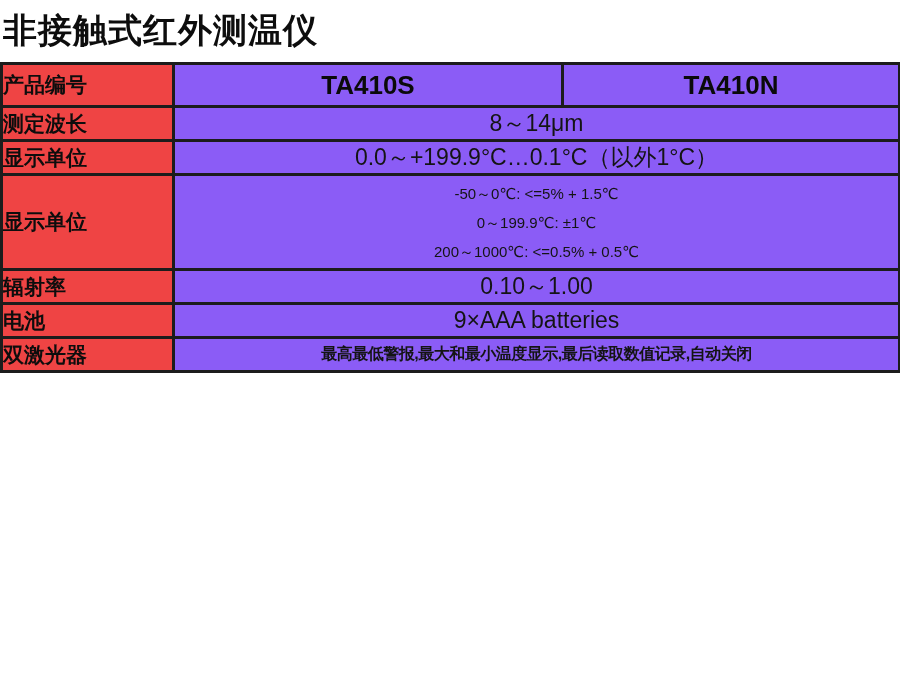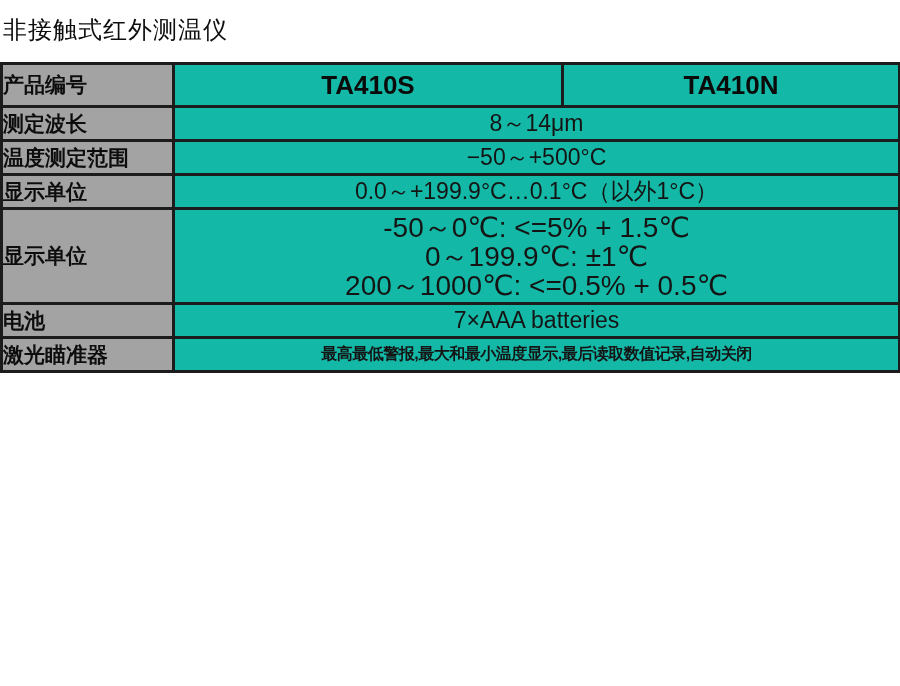--- a/index.html
+++ b/index.html
@@ -11,22 +11,22 @@
     overflow: hidden;
     font-family: "Liberation Sans", "DejaVu Sans", sans-serif;
     color: #111111;
   }
   .page { width: 900px; }
 
   .page-title {
     margin: 4px 16px 0 3px;
     height: 58px;
     line-height: 52px;
-    font-size: 24px;
-    font-weight: normal;
+    font-size: 34px;
+    font-weight: bold;
     letter-spacing: 1px;
     color: #0d0d0d;
     box-sizing: border-box;
   }
 
   table.spec {
     border-collapse: collapse;
     table-layout: fixed;
     width: 898px;
     margin-left: 0;
@@ -39,45 +39,45 @@
   }
 
   
   tr.r-head { height: 43px; }
   tr.r-std  { height: 34px; }
   tr.r-acc  { height: 95px; }
   tr.r-op   { height: 66px; }
 
   
   td.lbl {
-    background: #a3a3a3;
+    background: #ef4444;
     font-weight: bold;
     font-size: 21px;
     padding-left: 6px;
     text-align: left;
     vertical-align: middle;
     color: #0d0d0d;
   }
 
   
   td.val {
-    background: #14b8a6;
+    background: #8b5cf6;
     font-size: 23px;
     text-align: center;
     vertical-align: middle;
     color: #141414;
   }
   td.model {
     font-weight: bold;
     font-size: 26px;
     letter-spacing: 0;
     color: #0a0a0a;
   }
   td.val .acc-line {
-    font-size: 28px;
+    font-size: 15px;
     line-height: 29px;
     text-align: center;
   }
   td.feat {
     font-weight: bold;
     font-size: 16px;
     letter-spacing: -0.5px;
     padding: 0 1px;
   }
 </style>
@@ -99,50 +99,50 @@
         <td class="lbl">产品编号</td>
         <td class="val model">TA410S</td>
         <td class="val model">TA410N</td>
       </tr>
 
       <tr class="r-std">
         <td class="lbl">测定波长</td>
         <td class="val" colspan="2">8～14μm</td>
       </tr>
 
-      <tr class="r-std">
-        <td class="lbl">温度测定范围</td>
-        <td class="val" colspan="2">−50～+500°C</td>
-      </tr>
 
       <tr class="r-std">
         <td class="lbl">显示单位</td>
         <td class="val" colspan="2">0.0～+199.9°C…0.1°C（以外1°C）</td>
       </tr>
 
       <tr class="r-acc">
         <td class="lbl">显示单位</td>
         <td class="val" colspan="2">
           <div class="acc-line">-50～0℃: &lt;=5% +  1.5℃</div>
           <div class="acc-line">0～199.9℃: ±1℃</div>
           <div class="acc-line">200～1000℃: &lt;=0.5% +  0.5℃</div>
         </td>
       </tr>
 
 
+      <tr class="r-std">
+        <td class="lbl">辐射率</td>
+        <td class="val" colspan="2">0.10～1.00</td>
+      </tr>
 
 
 
       <tr class="r-std">
         <td class="lbl">电池</td>
-        <td class="val" colspan="2">7×AAA batteries</td>
+        <td class="val" colspan="2">9×AAA batteries</td>
       </tr>
 
 
       <tr class="r-std">
-        <td class="lbl">激光瞄准器</td>
+        <td class="lbl">双激光器</td>
         <td class="val feat" colspan="2">最高最低警报,最大和最小温度显示,最后读取数值记录,自动关闭</td>
       </tr>
 
     </tbody>
   </table>
 
 </div>
 
 </body></html>

